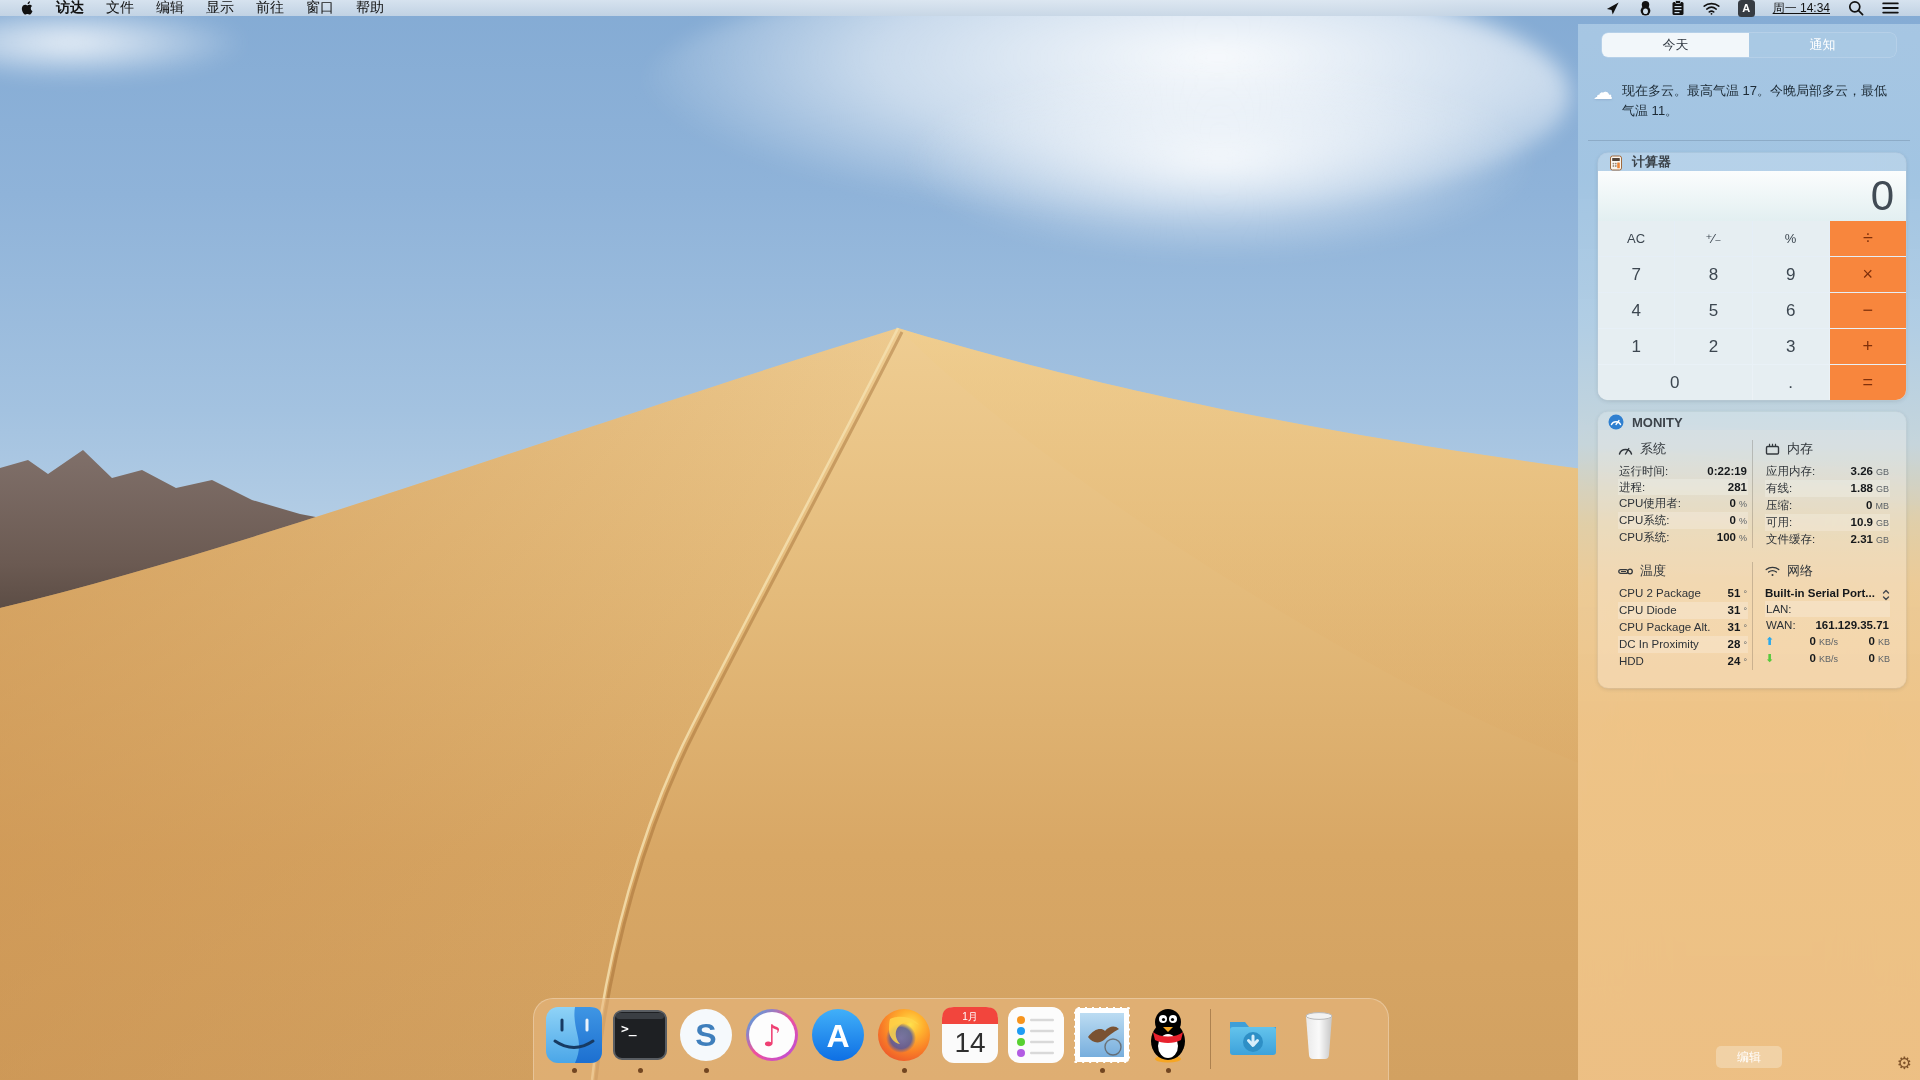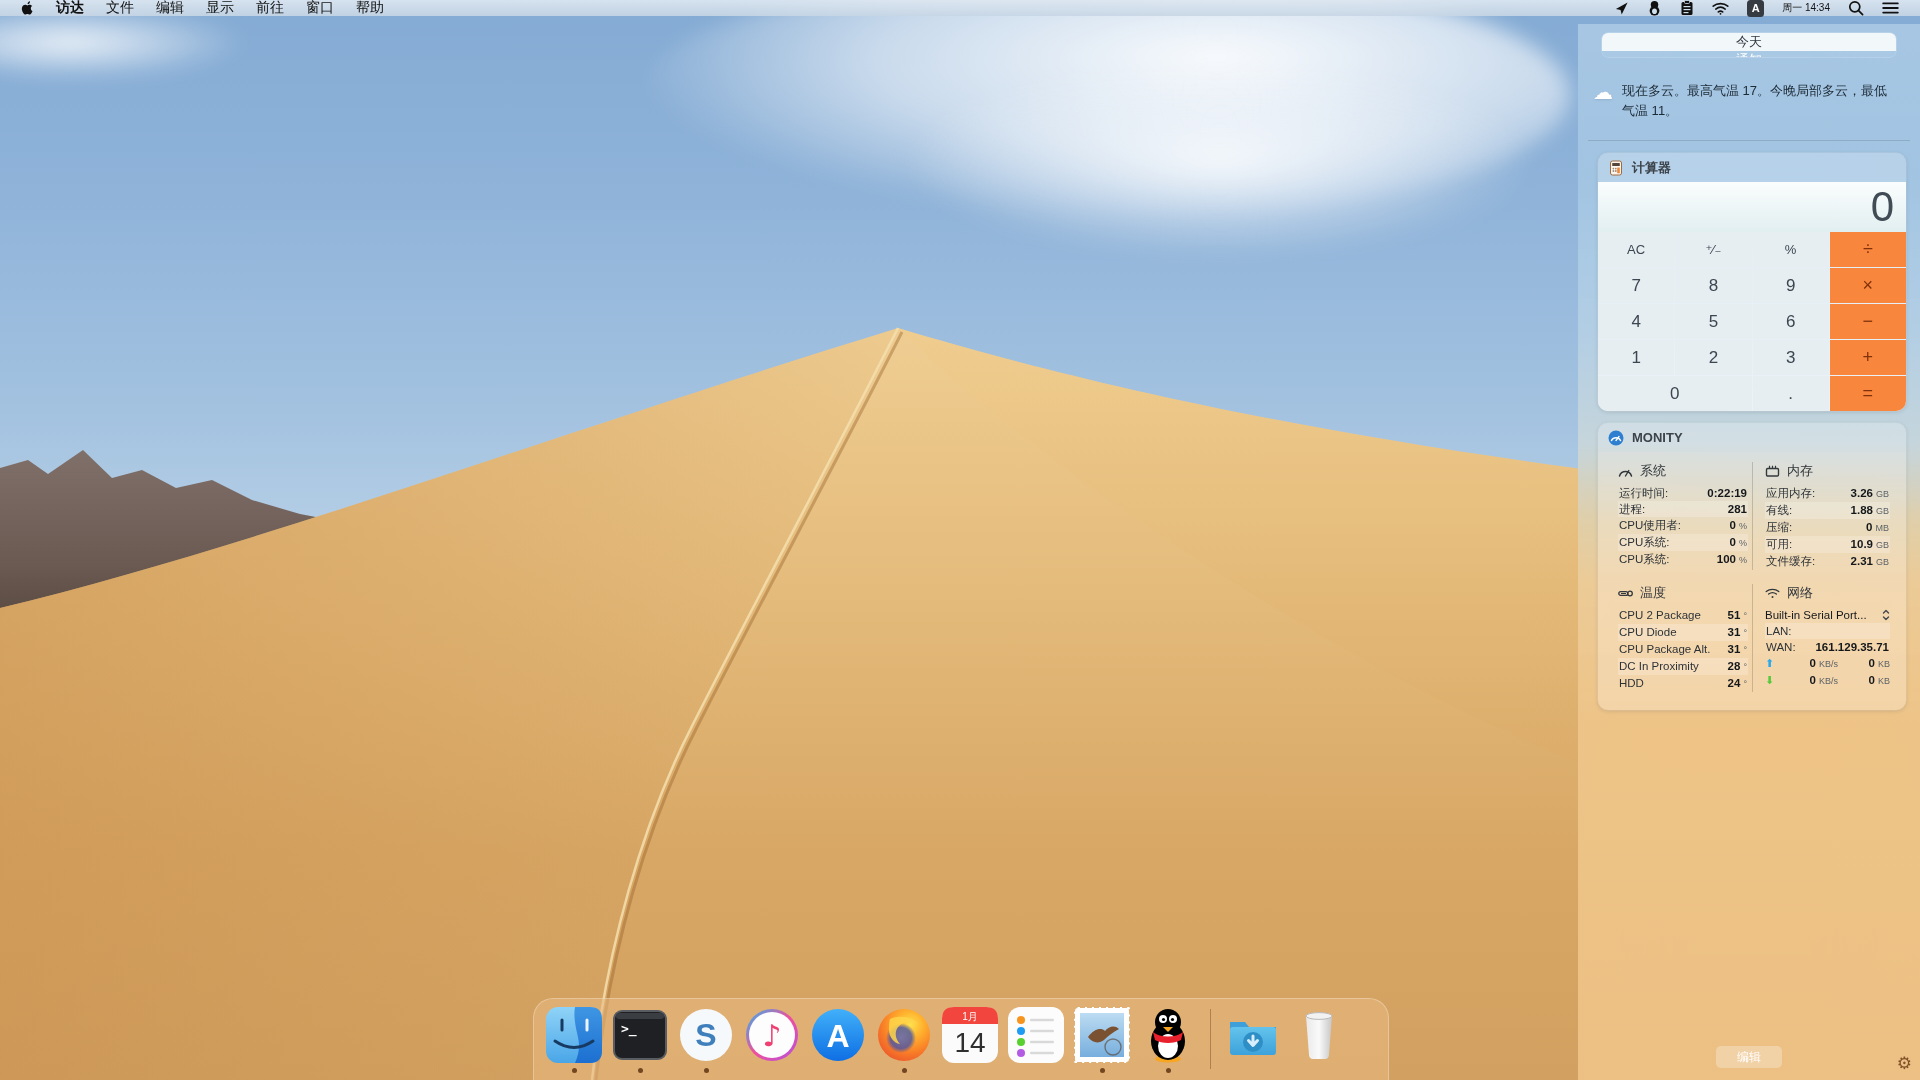--- a/index.html
+++ b/index.html
@@ -25,61 +25,61 @@
   
   .menubar { position:absolute; top:0; left:0; right:0; height:16px; z-index:40;
     background:linear-gradient(180deg, rgba(221,231,241,.92), rgba(199,214,229,.9));
     display:flex; align-items:flex-start; justify-content:space-between; padding:0 12px;
     font-size:14px; color:#121212; }
   .mb-left, .mb-right { display:flex; align-items:center; height:100%; }
   .mb-item { padding:0 11px; height:100%; display:flex; align-items:center; cursor:default; }
   .mb-item.appname { font-weight:700; }
   .mb-apple { padding:0 10px 0 8px; display:flex; align-items:center; }
   .mb-status { padding:0 9px; height:100%; display:flex; align-items:center; }
-  .mb-clock { padding:0 9px; font-size:10px; }
+  .mb-clock { padding:0 9px; font-size:12px;text-decoration:underline; }
 
   
   .dock { position:absolute; left:533px; bottom:0; width:856px; height:82px; z-index:30;
     background:rgba(233,186,130,.55); border:1px solid rgba(255,255,255,.28); border-bottom:none;
     border-radius:20px 20px 0 0; display:flex; align-items:flex-start; padding:8px 12px 0 12px; gap:10px; }
   .dock-item { width:56px; display:flex; flex-direction:column; align-items:center; }
   .dicon { width:56px; height:56px; display:block; }
   .dock-dot { width:5px; height:5px; border-radius:50%; background:#5f3413; margin-top:5px; opacity:.85; }
   .dock-dot.hidden { visibility:hidden; }
   .dock-sep { width:1px; height:60px; background:rgba(80,45,15,.35); margin:2px 4px 0 4px; }
 
   
   .nc-panel { position:absolute; top:24px; right:0; width:342px; height:1056px; z-index:35;
     background:linear-gradient(180deg,
       rgba(168,199,227,.96) 0px, rgba(163,197,226,.96) 150px, rgba(178,206,228,.95) 300px,
       rgba(199,214,219,.95) 420px, rgba(224,207,170,.95) 500px, rgba(236,203,153,.95) 560px,
       rgba(238,196,137,.96) 700px, rgba(237,193,134,.96) 1056px);
     backdrop-filter:blur(40px) saturate(1.3); overflow:hidden; }
 
   .nc-tabs { margin:9px 24px 0 24px; height:24px; display:flex; border-radius:6px; overflow:hidden;
-    box-shadow:0 0 0 0.5px rgba(255,255,255,.35); font-size:13px;flex-direction:column; }
+    box-shadow:0 0 0 0.5px rgba(255,255,255,.35); font-size:13px; }
   .nc-tab { flex:1; display:flex; align-items:center; justify-content:center; cursor:default; }
   .nc-tab.active { background:#f2f7fa; color:#2f3740; }
   .nc-tab.inactive { background:rgba(170,203,229,.65); color:#ffffff; }
 
   .nc-date { margin:42px 24px 0 38px; }
   .nc-date-title { font-size:34px; font-weight:300; color:#3a4d5e; letter-spacing:1px; }
   .nc-date-lunar { margin:9px 0 0 2px; font-size:15px; color:#2d3a45; }
 
   .nc-weather { margin:24px 24px 0 15px; display:flex; gap:9px; align-items:flex-start; }
   .nc-weather-icon { font-size:20px; color:#ffffff; line-height:1; margin-top:1px;
     text-shadow:0 1px 2px rgba(120,150,180,.4); }
   .nc-weather-text { font-size:13px; font-weight:500; color:#1d2b36; line-height:1.5; }
 
   .nc-divider { margin:20px 10px 0 10px; border-top:1px solid rgba(40,55,70,.18); }
 
   
   .widget { margin:12px 14px 0 20px; border-radius:10px; overflow:hidden;
     box-shadow:0 1px 4px rgba(40,50,60,.18), 0 0 0 0.5px rgba(255,255,255,.3); }
-  .widget-header { height:29px; display:flex; align-items:center; gap:8px; padding:0 10px;
+  .widget-header { height:18px; display:flex; align-items:flex-end; gap:8px; padding:0 10px;
     background:rgba(255,255,255,.22); }
   .widget-title { font-size:13px; font-weight:600; color:#3c434a; }
   .calc-display { height:50px; background:linear-gradient(180deg,#fbfdfd, #e2eff1);
     display:flex; align-items:center; justify-content:flex-end; padding:0 12px;
     font-size:42px; font-weight:200; color:#414b55; }
   .calc-grid { display:grid; grid-template-columns:repeat(4,1fr); grid-auto-rows:35px; gap:1px;
     background:rgba(255,255,255,.7); }
   .key { display:flex; align-items:center; justify-content:center;
     background:rgba(229,238,241,.94); font-size:17px; color:#3c4650; cursor:default; }
   .key.fn { font-size:13px; }
@@ -92,22 +92,22 @@
   .mon-col { padding:0 4px 0 8px; }
   .mon-col.right { border-left:1px solid rgba(60,50,40,.22); padding-left:12px; }
   .mon-sec-title { display:flex; align-items:center; gap:7px; font-size:13px; font-weight:400;
     color:#33383d; margin-bottom:5px; }
   .mon-row { display:flex; justify-content:space-between; align-items:baseline;
     font-size:11.5px; color:#2e3338; line-height:16px; padding:0 1px; }
   .mon-row:nth-child(odd) { background:rgba(255,255,255,.22); }
   .mon-val { font-weight:600; color:#15181b; white-space:nowrap; }
   .mon-unit { font-size:9px; color:#5d6368; font-weight:400; margin-left:3px; }
   .mon-gap { height:14px; }
-  .net-if { display:flex; justify-content:space-between; align-items:center; font-size:11.5px;
-    color:#15181b; line-height:16px; font-weight:400; }
+  .net-if { display:flex; justify-content:space-between; align-items:flex-end; font-size:11.5px;
+    color:#15181b; line-height:16px; font-weight:700; }
   .net-flow { display:flex; align-items:baseline; font-size:11.5px; line-height:16px; color:#15181b; }
   .net-flow .arrow { font-size:11px; width:14px; }
   .net-flow .arrow.up { color:#2aa9ec; }
   .net-flow .arrow.down { color:#56c93c; }
   .net-flow .grp { margin-left:auto; white-space:nowrap; font-weight:600; }
 
   .nc-footer-edit { position:absolute; left:50%; transform:translateX(-50%); bottom:12px;
     width:66px; height:22px; border-radius:5px; background:rgba(255,255,255,.28);
     display:flex; align-items:center; justify-content:center; font-size:12px; color:#fff; cursor:default; }
   .nc-gear { position:absolute; right:8px; bottom:6px; font-size:17px; color:#80542a; cursor:default; }

